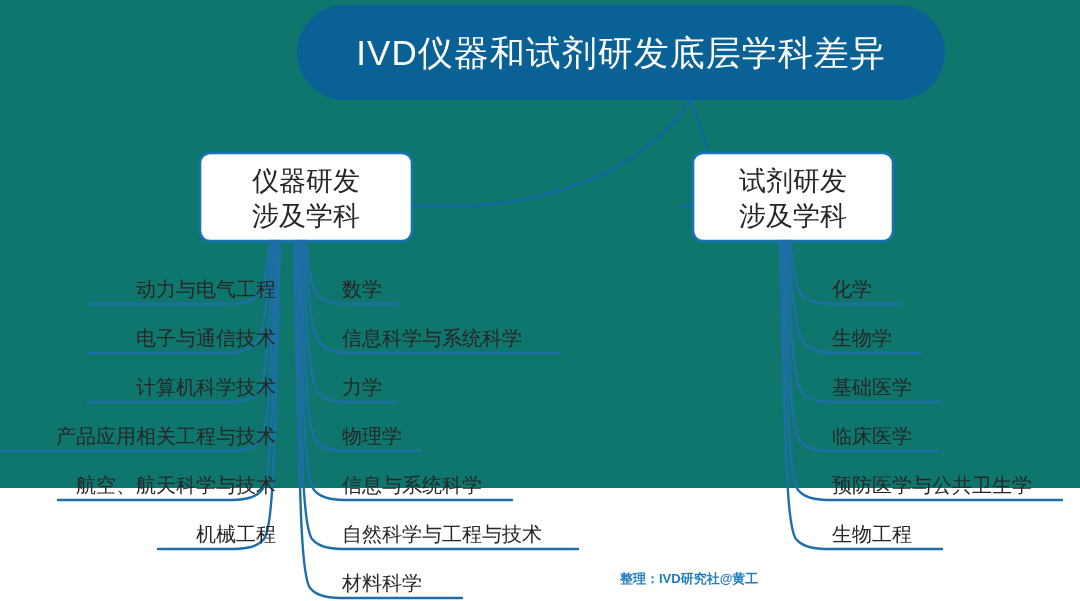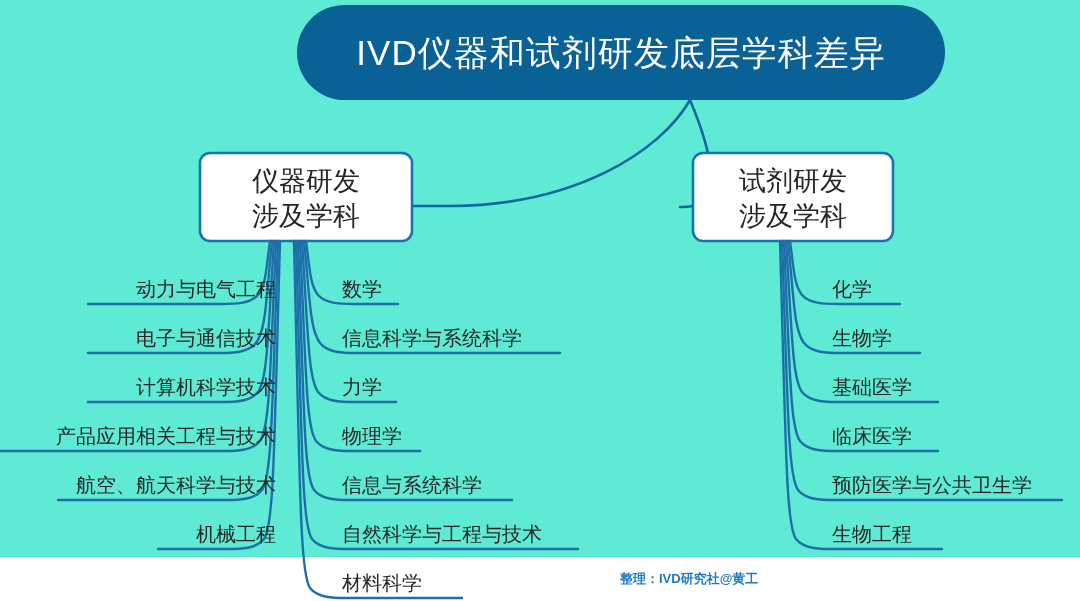--- a/index.html
+++ b/index.html
@@ -9,22 +9,22 @@
   }
   body {
     width: 1080px;
     height: 601px;
     font-family: "Liberation Sans", "DejaVu Sans", sans-serif;
     overflow: hidden;
   }
   #mindmap-root {
     position: relative;
     width: 1080px;
-    height: 557px;
-    background: #5eead4;
+    height: 488px;
+    background: #0f766e;
   }
   svg#mindmap-canvas {
     position: absolute;
     left: 0;
     top: 0;
     width: 1080px;
     height: 601px;
   }
   .title-text {
     fill: #ffffff;

